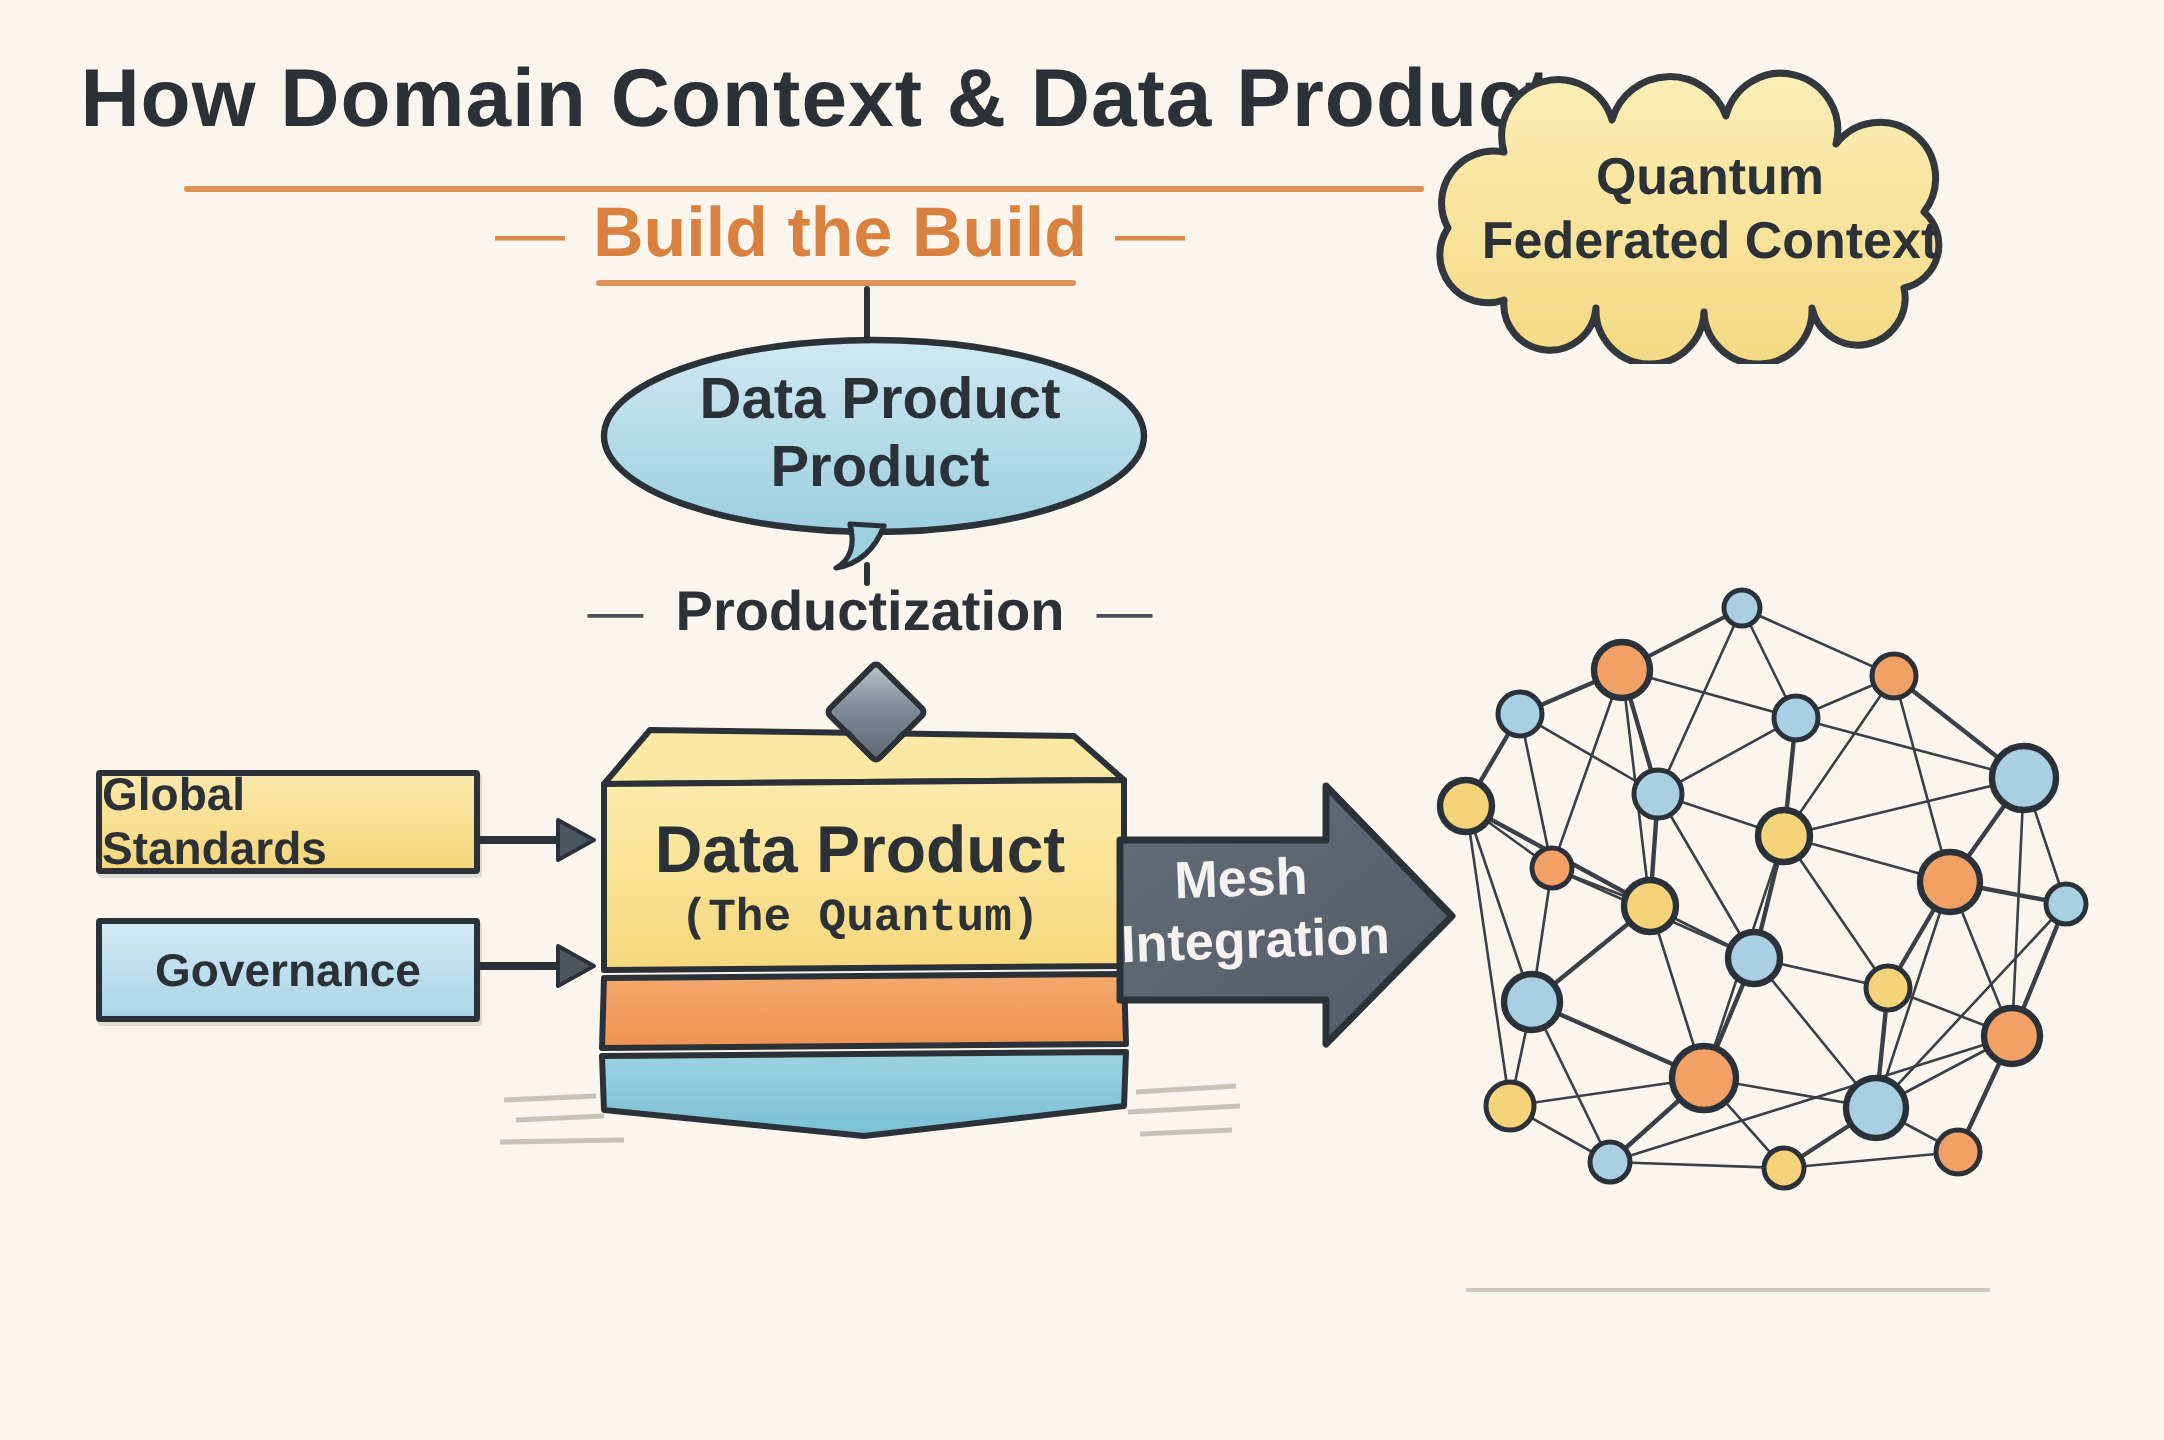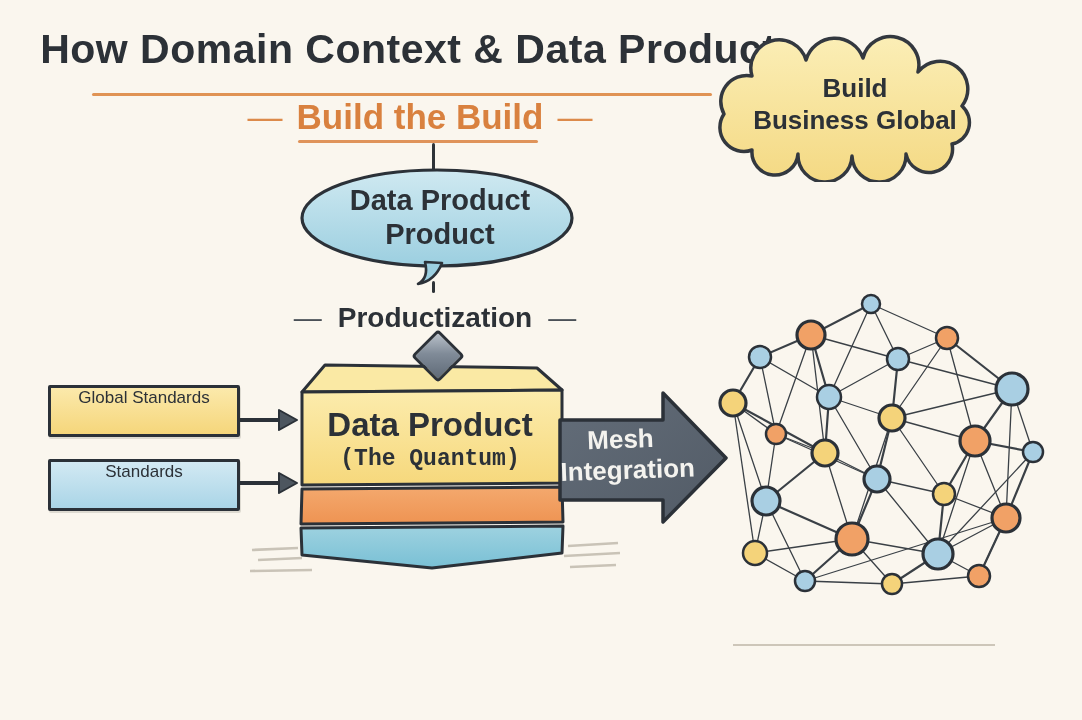--- a/index.html
+++ b/index.html
@@ -17,36 +17,36 @@
   .title-underline{left:92px;top:93px;width:620px;height:3px;background:#dd8a47;border-radius:2px;opacity:.92;}
   .subtitle-row{left:0;top:97px;width:840px;text-align:center;font-size:35px;font-weight:700;color:#d9813f;}
   .subtitle-row .dash{font-weight:400;margin:0 14px;color:#dc8a4a;}
   .subtitle-underline{left:298px;top:140px;width:240px;height:2.5px;background:#d9813f;border-radius:2px;opacity:.85;}
   .vline{width:2.5px;background:#2e3338;border-radius:2px;}
   
   .cloud-text{left:700px;top:72px;width:310px;text-align:center;font-size:26px;font-weight:700;line-height:32px;color:#2c3137;}
   
   .bubble-text{left:295px;top:183px;width:290px;text-align:center;font-size:29px;font-weight:700;line-height:34px;color:#2c3137;}
   
-  .productization-row{left:200px;top:290px;width:470px;text-align:center;font-size:28px;font-weight:700;color:#2c3137;margin-top:12px;}
+  .productization-row{left:200px;top:290px;width:470px;text-align:center;font-size:28px;font-weight:700;color:#2c3137;}
   .productization-row .dash{font-weight:400;margin:0 16px;color:#4a5057;}
   
   .diamond{
     left:419px;top:337px;width:32px;height:32px;
     background:linear-gradient(135deg,#b9c1ca 0%,#808b98 45%,#5f6a77 100%);
     border:3px solid #2b3138;border-radius:4px;transform:rotate(45deg);
   }
   
   .box-title{left:300px;top:406px;width:260px;text-align:center;font-size:33px;font-weight:700;color:#2c3137;}
   .box-subtitle{left:300px;top:446px;width:260px;text-align:center;font-size:23px;font-weight:700;color:#2c3137;font-family:Liberation Mono, monospace;}
   
   .input-box{
     width:186px;height:46px;border:3px solid #2b3138;border-radius:2px;
-    display:flex;align-items:flex-start;justify-content:center;
-    font-size:17px;font-weight:400;color:#2c3137;
+    display:flex;align-items:center;justify-content:center;
+    font-size:23px;font-weight:700;color:#2c3137;
     box-shadow:1px 2px 0 rgba(60,60,50,.15);
   }
   .input-yellow{left:48px;top:385px;background:linear-gradient(180deg,#fbe9ab 0%,#f5d67b 100%);}
   .input-blue{left:48px;top:459px;background:linear-gradient(180deg,#d2e9f3 0%,#aad5e7 100%);}
   
   .arrow-text{
     left:560px;top:424px;width:122px;text-align:center;color:#f4f3ef;
     font-size:26px;font-weight:700;line-height:31px;transform:rotate(-2deg);
   }
   
@@ -71,22 +71,22 @@
   <svg class="abs" style="left:700px;top:32px;" width="310" height="150" viewBox="0 0 310 150">
     <defs>
       <linearGradient id="cloudGrad" x1="0" y1="0" x2="0" y2="1">
         <stop offset="0" stop-color="#fbeeb6"></stop>
           <stop offset="1" stop-color="#f4d983"></stop>
       </linearGradient>
     </defs>
     <path d="M52,118 A24 24 0 0 1 24,82 A26 26 0 0 1 52,44 A28 28 0 0 1 106,28 A30 30 0 0 1 163,26 A28 28 0 0 1 218,40 A26 26 0 0 1 262,74 A22 22 0 0 1 252,112 A18 18 0 0 1 206,122 A20 20 0 0 1 152,124 A20 20 0 0 1 98,122 A18 18 0 0 1 52,118 Z" fill="url(#cloudGrad)" stroke="#33383f" stroke-width="3.5" stroke-linejoin="round"></path>
   </svg>
   <div class="abs cloud-text">
-    <div>Build</div>
-    <div>Business Global</div>
+    <div>Quantum</div>
+    <div>Federated Context</div>
   </div>
 
   <svg class="abs" style="left:295px;top:162px;" width="290" height="130" viewBox="0 0 290 130">
     <defs>
       <linearGradient id="bubbleGrad" x1="0" y1="0" x2="0" y2="1">
         <stop offset="0" stop-color="#cfe9f1"></stop>
           <stop offset="1" stop-color="#9ccfe0"></stop>
       </linearGradient>
     </defs>
     <ellipse cx="142" cy="56" rx="135" ry="48" fill="url(#bubbleGrad)" stroke="#2b3138" stroke-width="3.2"></ellipse>
@@ -137,21 +137,21 @@
     <path d="M51,172 L313,170 L312,197 L182,212 L52,199 Z" fill="url(#blueGrad)" stroke="#2b3138" stroke-width="3" stroke-linejoin="round"></path>
   </svg>
   <div class="abs diamond"></div>
   <div class="abs box-title">Data Product</div>
   <div class="abs box-subtitle">(The Quantum)</div>
 
   <div class="abs input-box input-yellow">
     <span>Global Standards</span>
   </div>
   <div class="abs input-box input-blue">
-    <span>Standards</span>
+    <span>Governance</span>
   </div>
   <svg class="abs" style="left:237px;top:407px;" width="62" height="26" viewBox="0 0 62 26">
     <line x1="2" y1="13" x2="42" y2="13" stroke="#2b3138" stroke-width="4"></line>
     <polygon points="42,3 60,13 42,23" fill="#4d565f" stroke="#2b3138" stroke-width="2" stroke-linejoin="round"></polygon>
   </svg>
   <svg class="abs" style="left:237px;top:470px;" width="62" height="26" viewBox="0 0 62 26">
     <line x1="2" y1="13" x2="42" y2="13" stroke="#2b3138" stroke-width="4"></line>
     <polygon points="42,3 60,13 42,23" fill="#4d565f" stroke="#2b3138" stroke-width="2" stroke-linejoin="round"></polygon>
   </svg>
 

